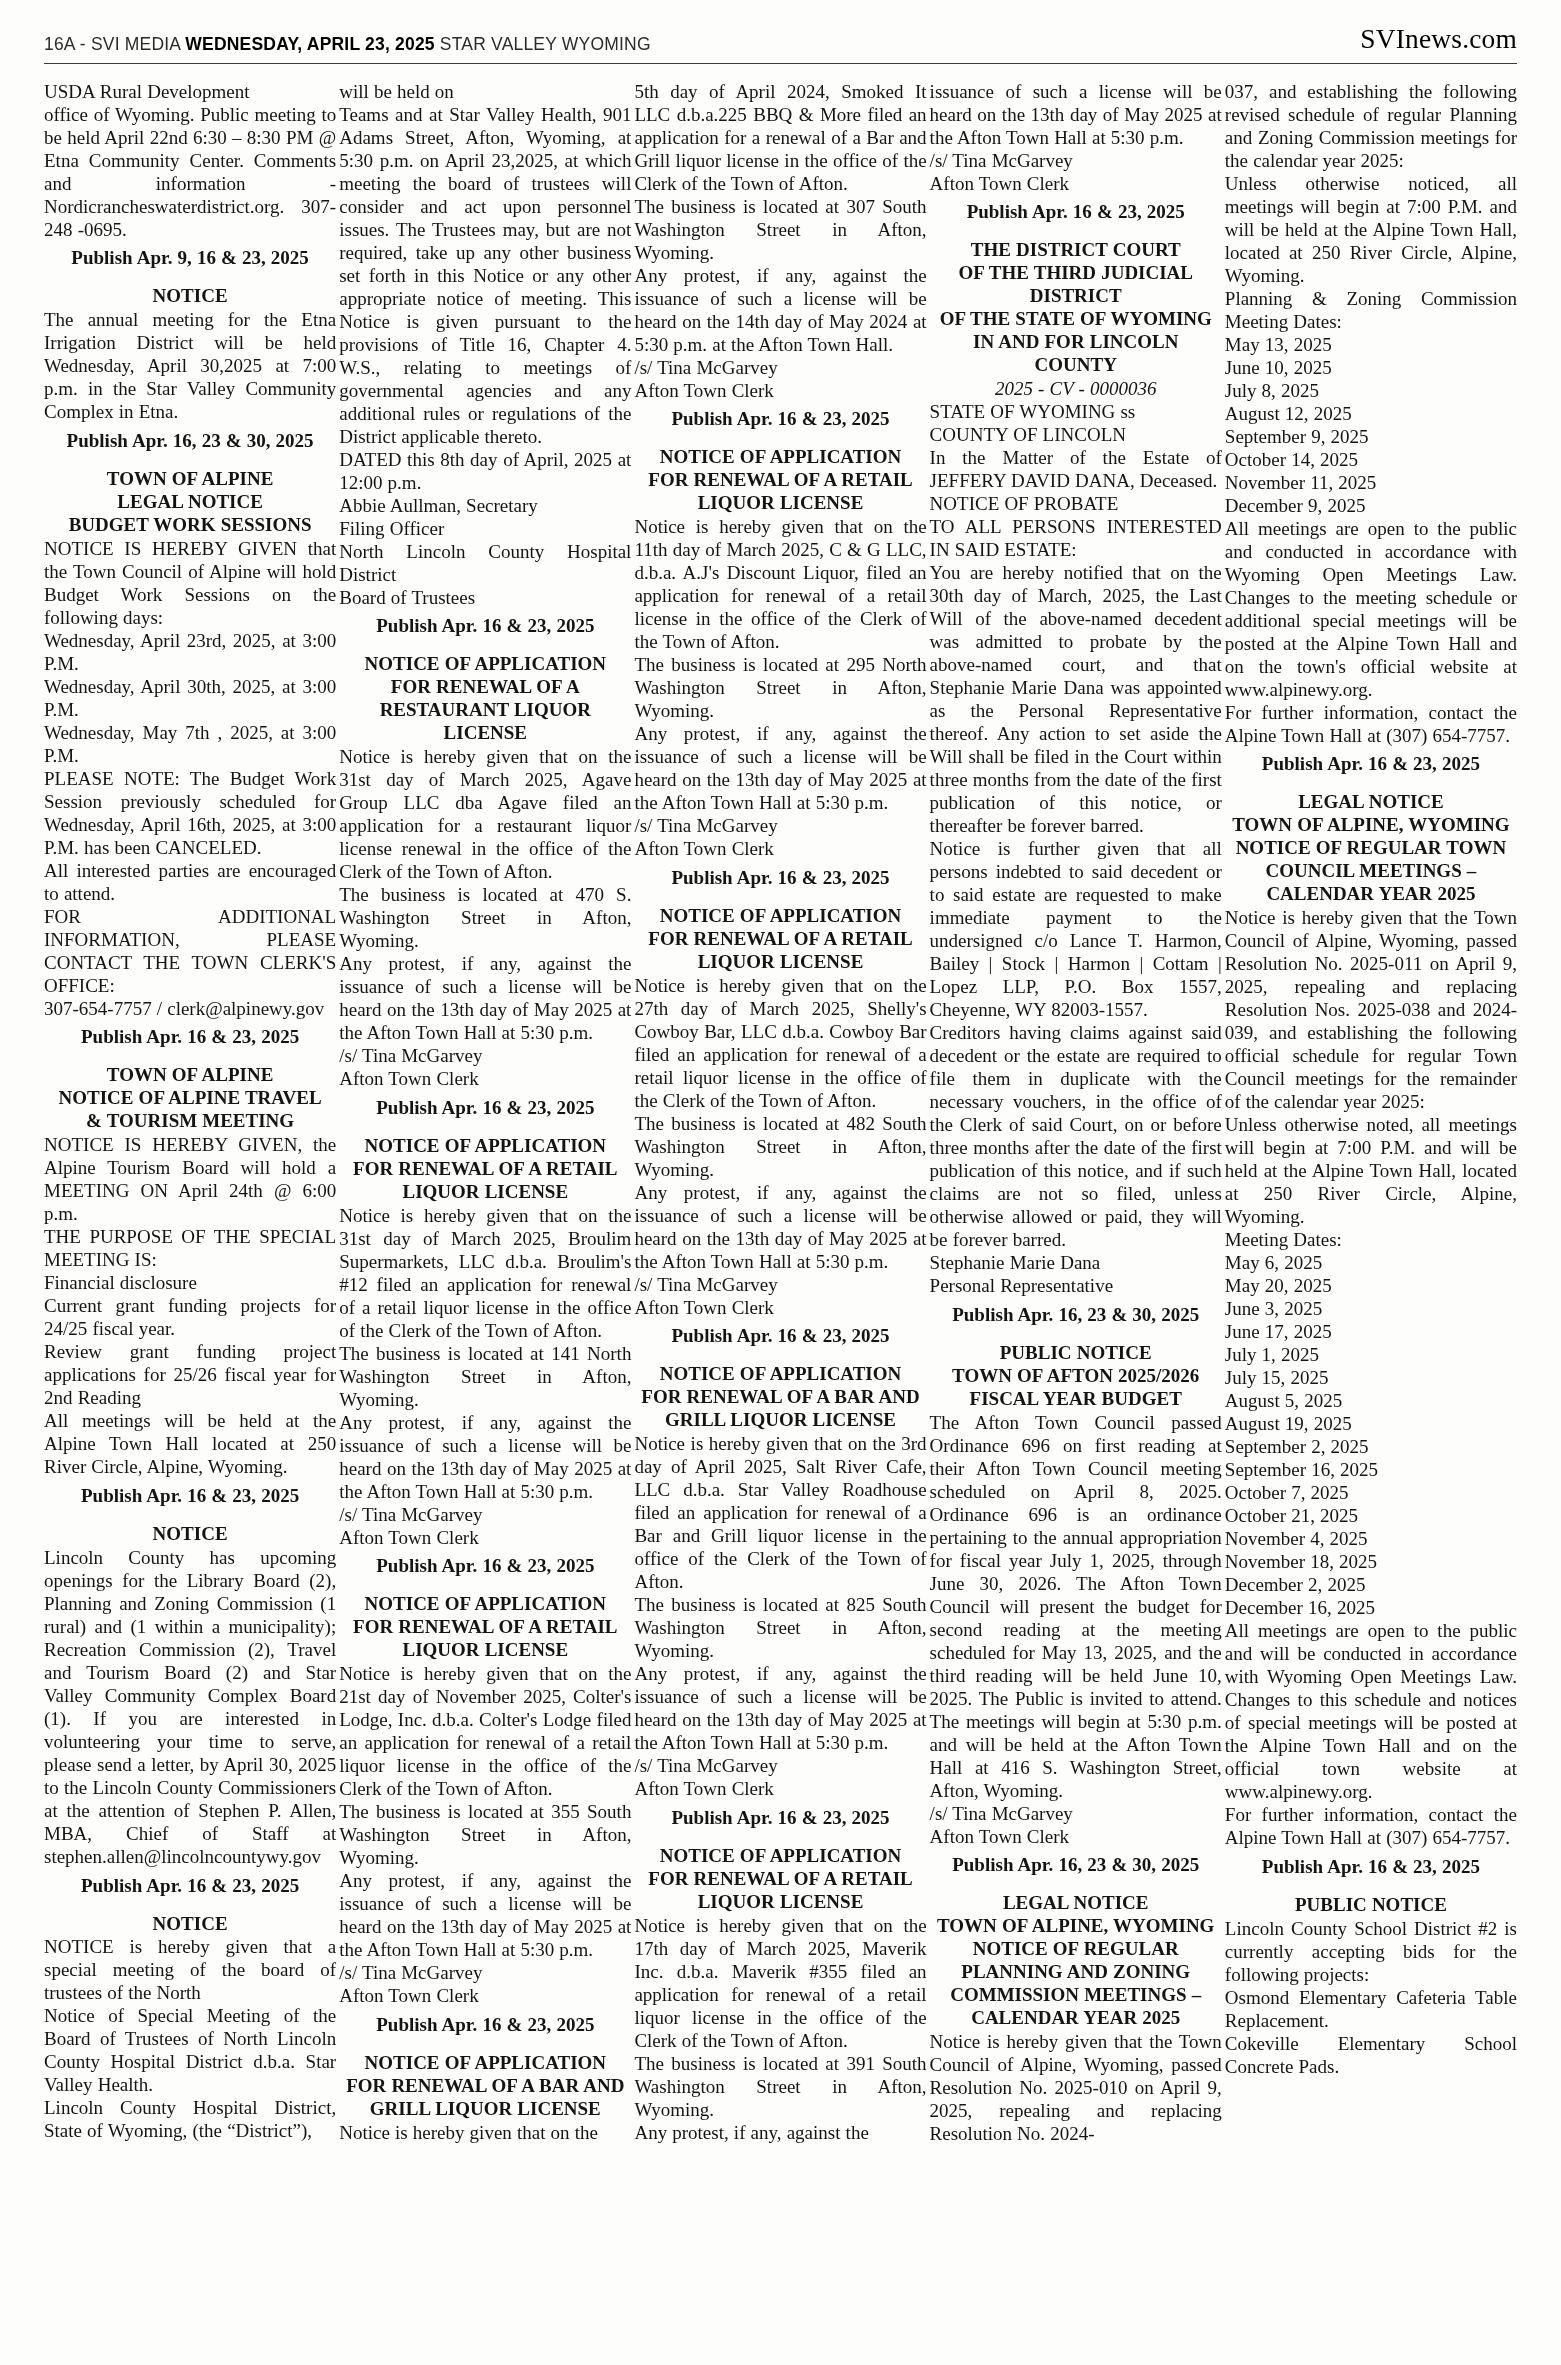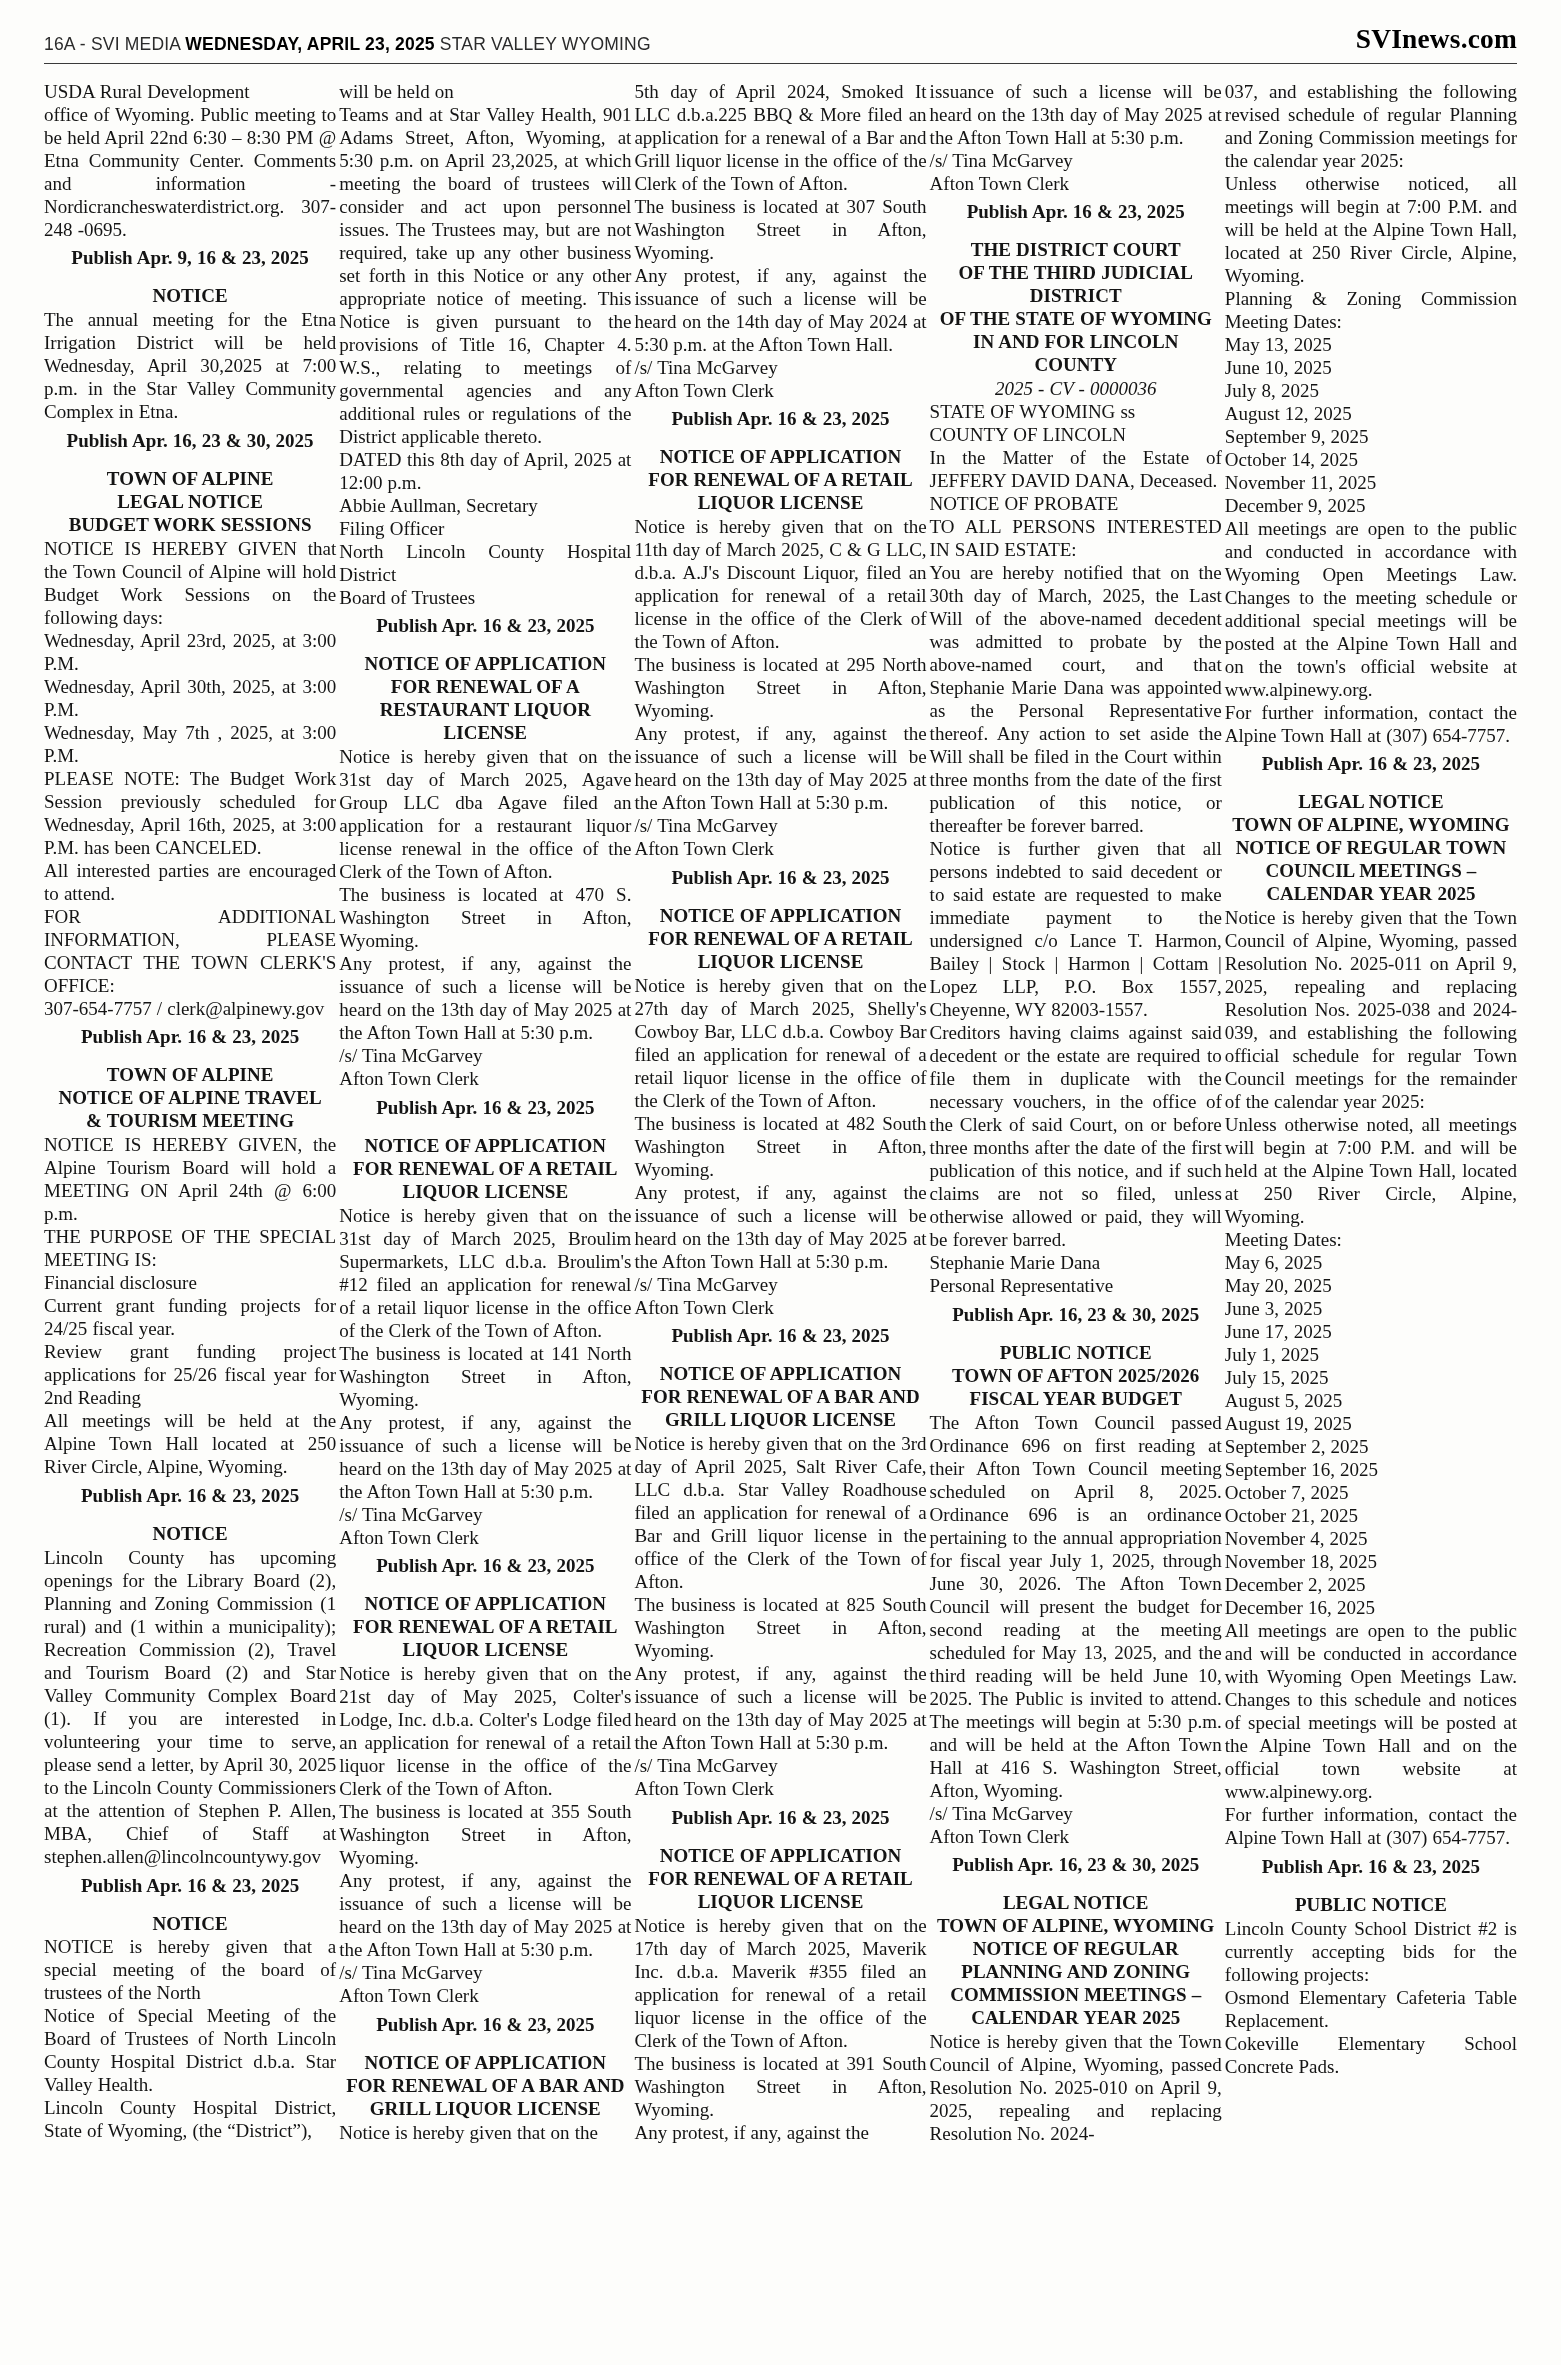--- a/index.html
+++ b/index.html
@@ -23,21 +23,21 @@
     padding-bottom: 7.6px;
   }
   .masthead-left {
     font-size: 17.5px;
     letter-spacing: 0.2px;
     color: #2b2b2b;
   }
   .masthead-left .bold-date { font-weight: bold; color: #000; }
   .masthead-right {
     font-family: "Liberation Serif", serif;
-    font-weight: bold;
+    font-weight: normal;
     font-size: 27.4px;
     color: #000;
     letter-spacing: 0.2px;
   }
   .masthead-rule {
     border: none;
     border-top: 1.4px solid #3a3a3a;
     margin: 0 0 16px 0;
   }
   .columns {
@@ -126,21 +126,21 @@
         <div class="block p">Afton Town Clerk</div>
         <div class="block pub">Publish Apr. 16 &amp; 23, 2025</div>
         <div class="block h">NOTICE OF APPLICATION<br>FOR RENEWAL OF A RETAIL<br>LIQUOR LICENSE</div>
         <div class="block p">Notice is hereby given that on the 31st day of March 2025, Broulim Supermarkets, LLC d.b.a. Broulim's #12 filed an application for renewal of a retail liquor license in the office of the Clerk of the Town of Afton.</div>
         <div class="block p">The business is located at 141 North Washington Street in Afton, Wyoming.</div>
         <div class="block p">Any protest, if any, against the issuance of such a license will be heard on the 13th day of May 2025 at the Afton Town Hall at 5:30 p.m.</div>
         <div class="block p">/s/ Tina McGarvey</div>
         <div class="block p">Afton Town Clerk</div>
         <div class="block pub">Publish Apr. 16 &amp; 23, 2025</div>
         <div class="block h">NOTICE OF APPLICATION<br>FOR RENEWAL OF A RETAIL<br>LIQUOR LICENSE</div>
-        <div class="block p">Notice is hereby given that on the 21st day of May 2025, Colter's Lodge, Inc. d.b.a. Colter's Lodge filed an application for renewal of a retail liquor license in the office of the Clerk of the Town of Afton.</div>
+        <div class="block p">Notice is hereby given that on the 21st day of November 2025, Colter's Lodge, Inc. d.b.a. Colter's Lodge filed an application for renewal of a retail liquor license in the office of the Clerk of the Town of Afton.</div>
         <div class="block p">The business is located at 355 South Washington Street in Afton, Wyoming.</div>
         <div class="block p">Any protest, if any, against the issuance of such a license will be heard on the 13th day of May 2025 at the Afton Town Hall at 5:30 p.m.</div>
         <div class="block p">/s/ Tina McGarvey</div>
         <div class="block p">Afton Town Clerk</div>
         <div class="block pub">Publish Apr. 16 &amp; 23, 2025</div>
         <div class="block h">NOTICE OF APPLICATION<br>FOR RENEWAL OF A BAR AND<br>GRILL LIQUOR LICENSE</div>
         <div class="block p">Notice is hereby given that on the</div>
       </div>
       <div class="col">
         <div class="block p">5th day of April 2024, Smoked It LLC d.b.a.225 BBQ &amp; More filed an application for a renewal of a Bar and Grill liquor license in the office of the Clerk of the Town of Afton.</div>

